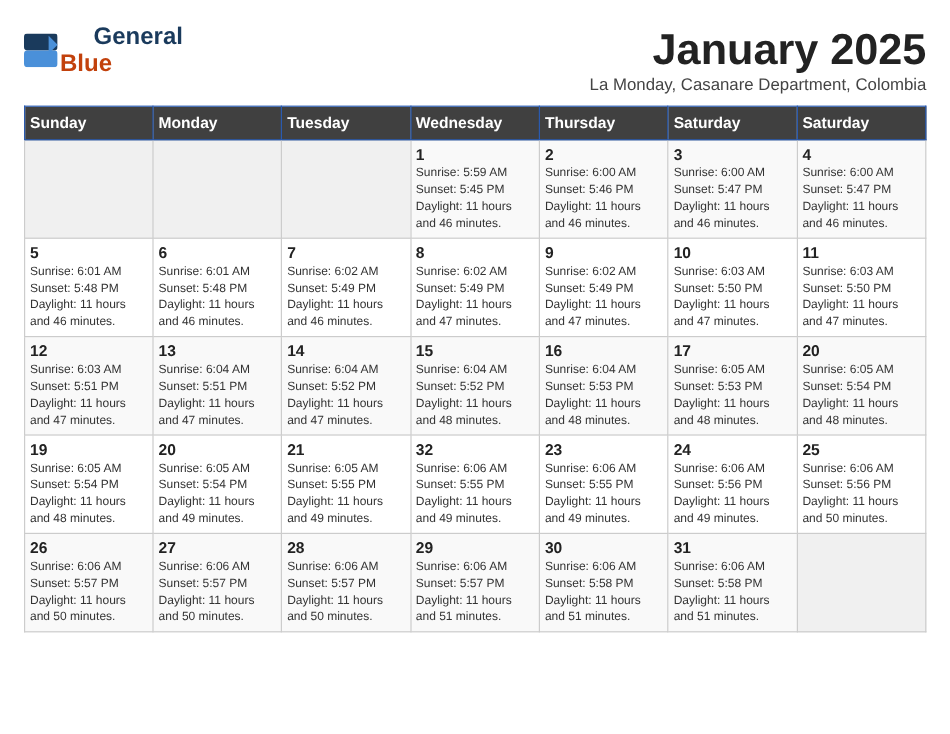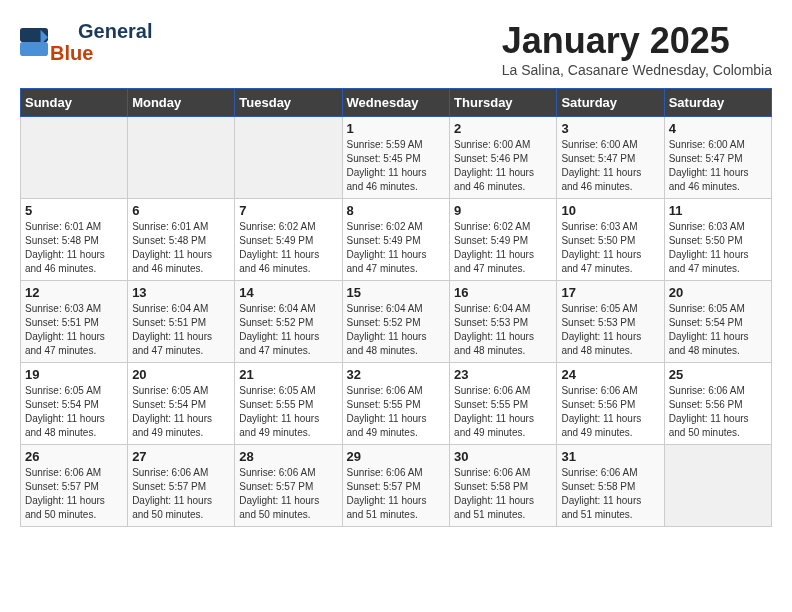--- a/index.html
+++ b/index.html
@@ -19,21 +19,21 @@
     .logo {
       display: flex;
       align-items: center;
     }
     .logo-icon {
       width: 28px;
       height: 28px;
       margin-right: 2px;
     }
     .title-block {
-      text-align: left;
+      text-align: right;
     }
     .month-title {
       font-size: 36px;
       font-weight: bold;
       color: #222;
     }
     .subtitle {
       font-size: 14px;
       color: #444;
     }
@@ -90,21 +90,21 @@
       <rect x="0" y="15" width="30" height="15" rx="3" fill="#4a90d9"></rect>
       <polygon points="22,2 30,10 22,18" fill="#4a90d9"></polygon>
     </svg>
     <div>
       <div style="font-size:20px;font-weight:bold;color:#1a3a5c;line-height:1.1;margin-left:28px;">General</div>
       <div style="font-size:20px;font-weight:bold;color:#c2410c;line-height:1.1;">Blue</div>
     </div>
   </div>
   <div class="title-block">
     <div class="month-title">January 2025</div>
-    <div class="subtitle">La Salina, Casanare Wednesday, Colombia</div>
+    <div class="subtitle">La Monday, Casanare Department, Colombia</div>
   </div>
 </div>
 
 <table>
   <thead>
     <tr>
     <th>Sunday</th>
         <th>Monday</th>
         <th>Tuesday</th>
         <th>Wednesday</th>

